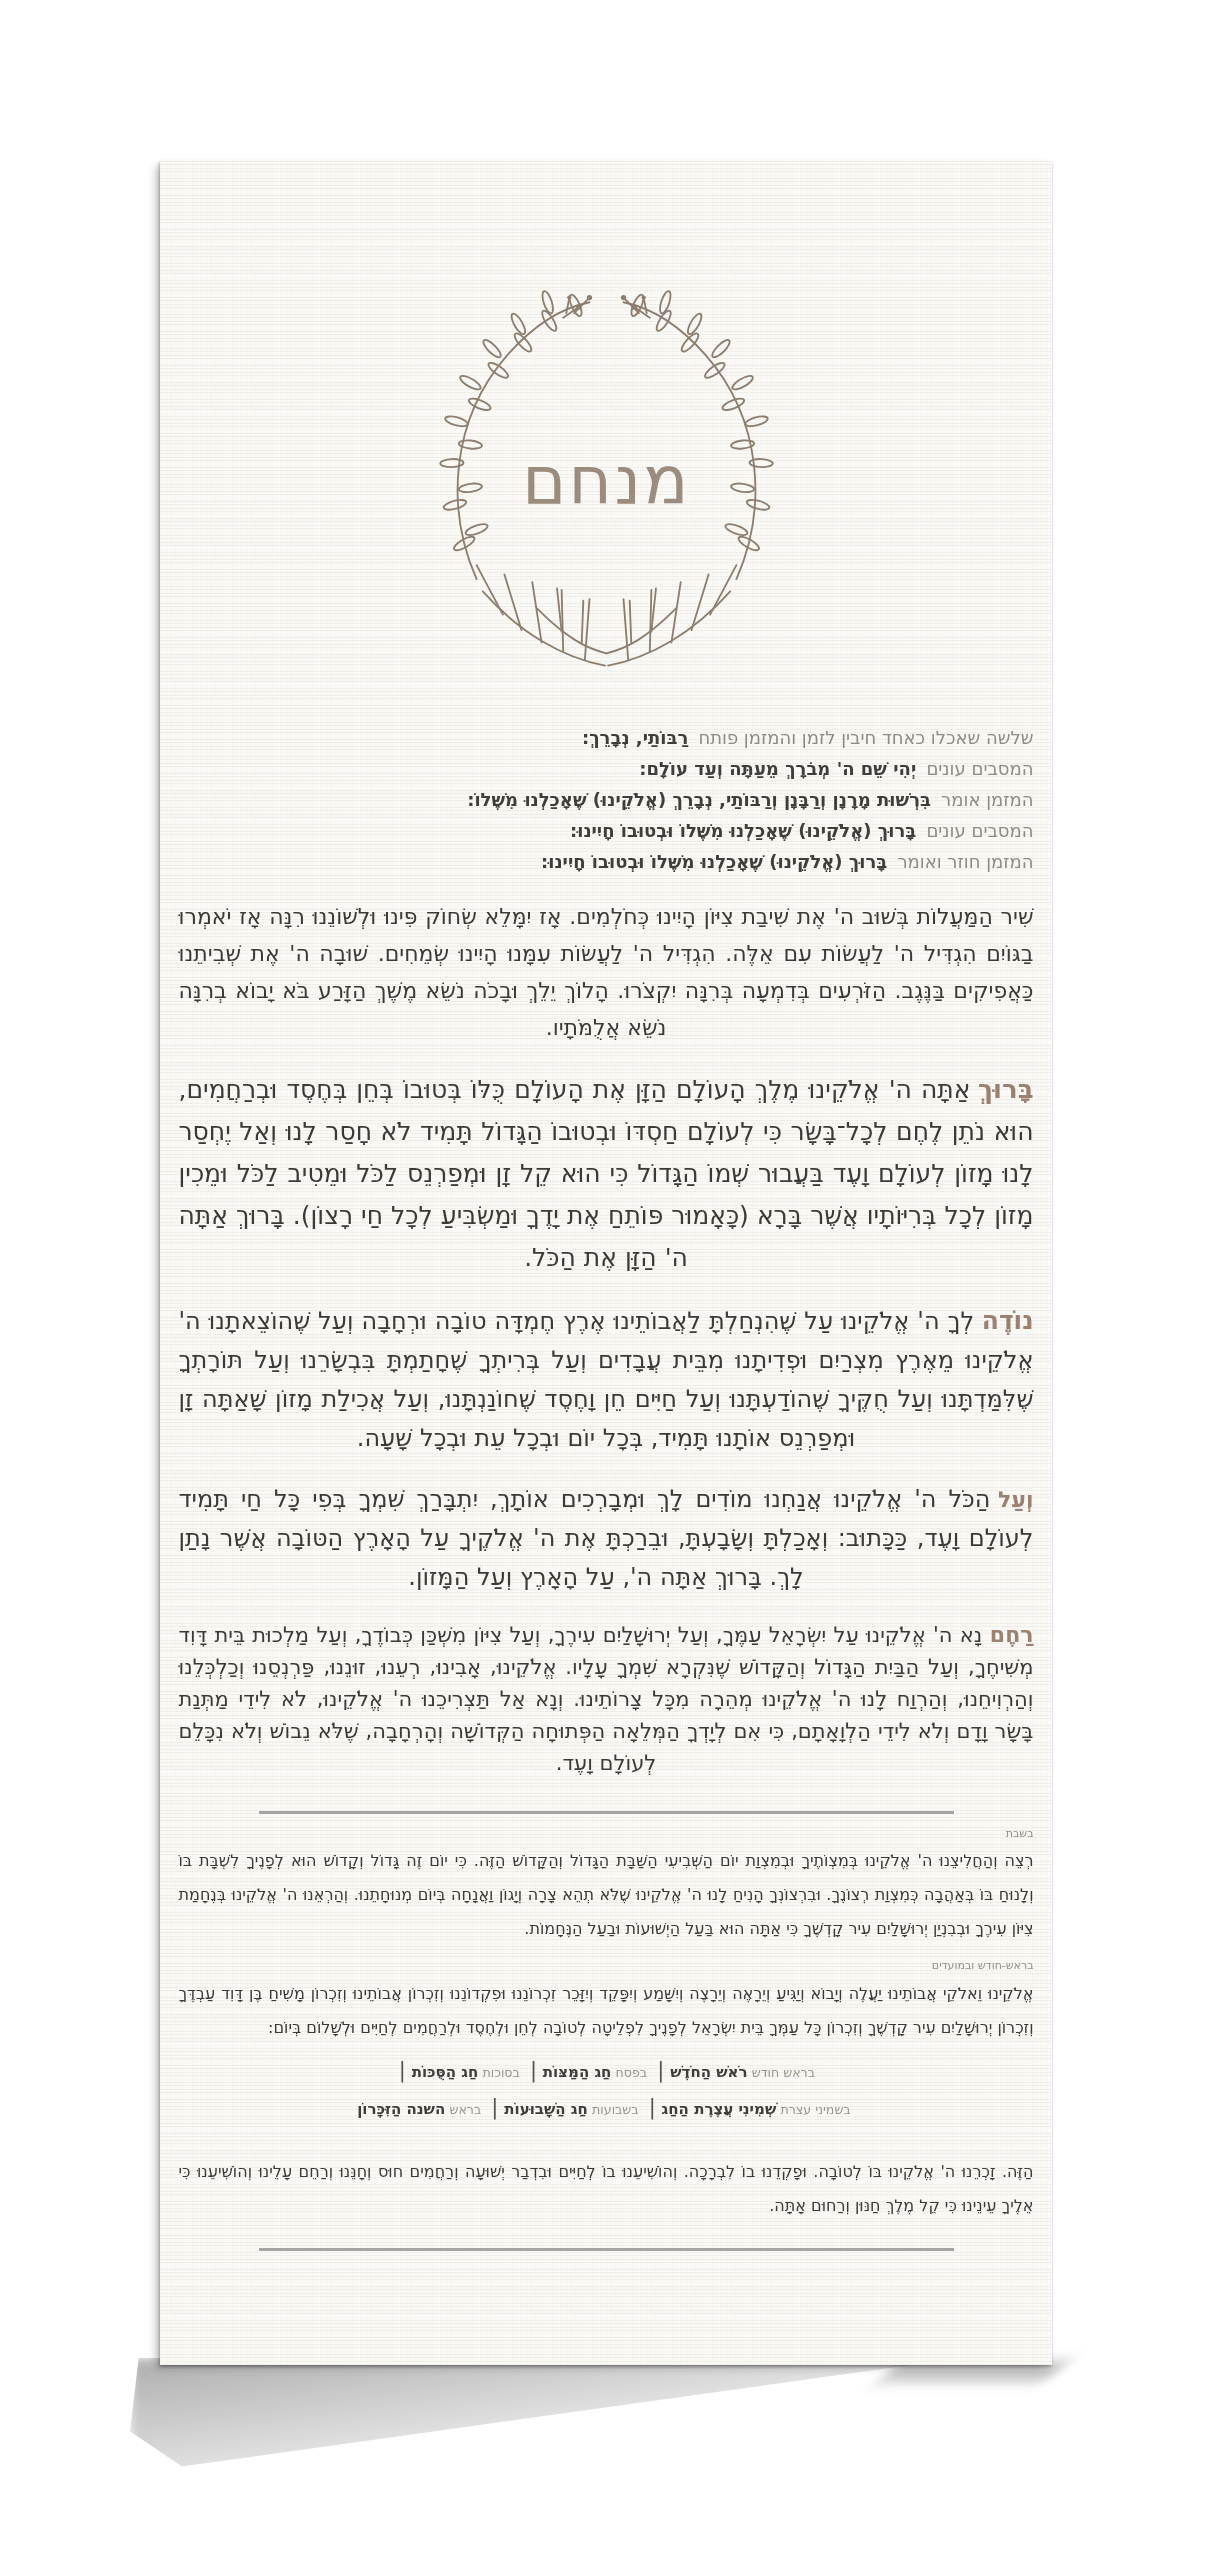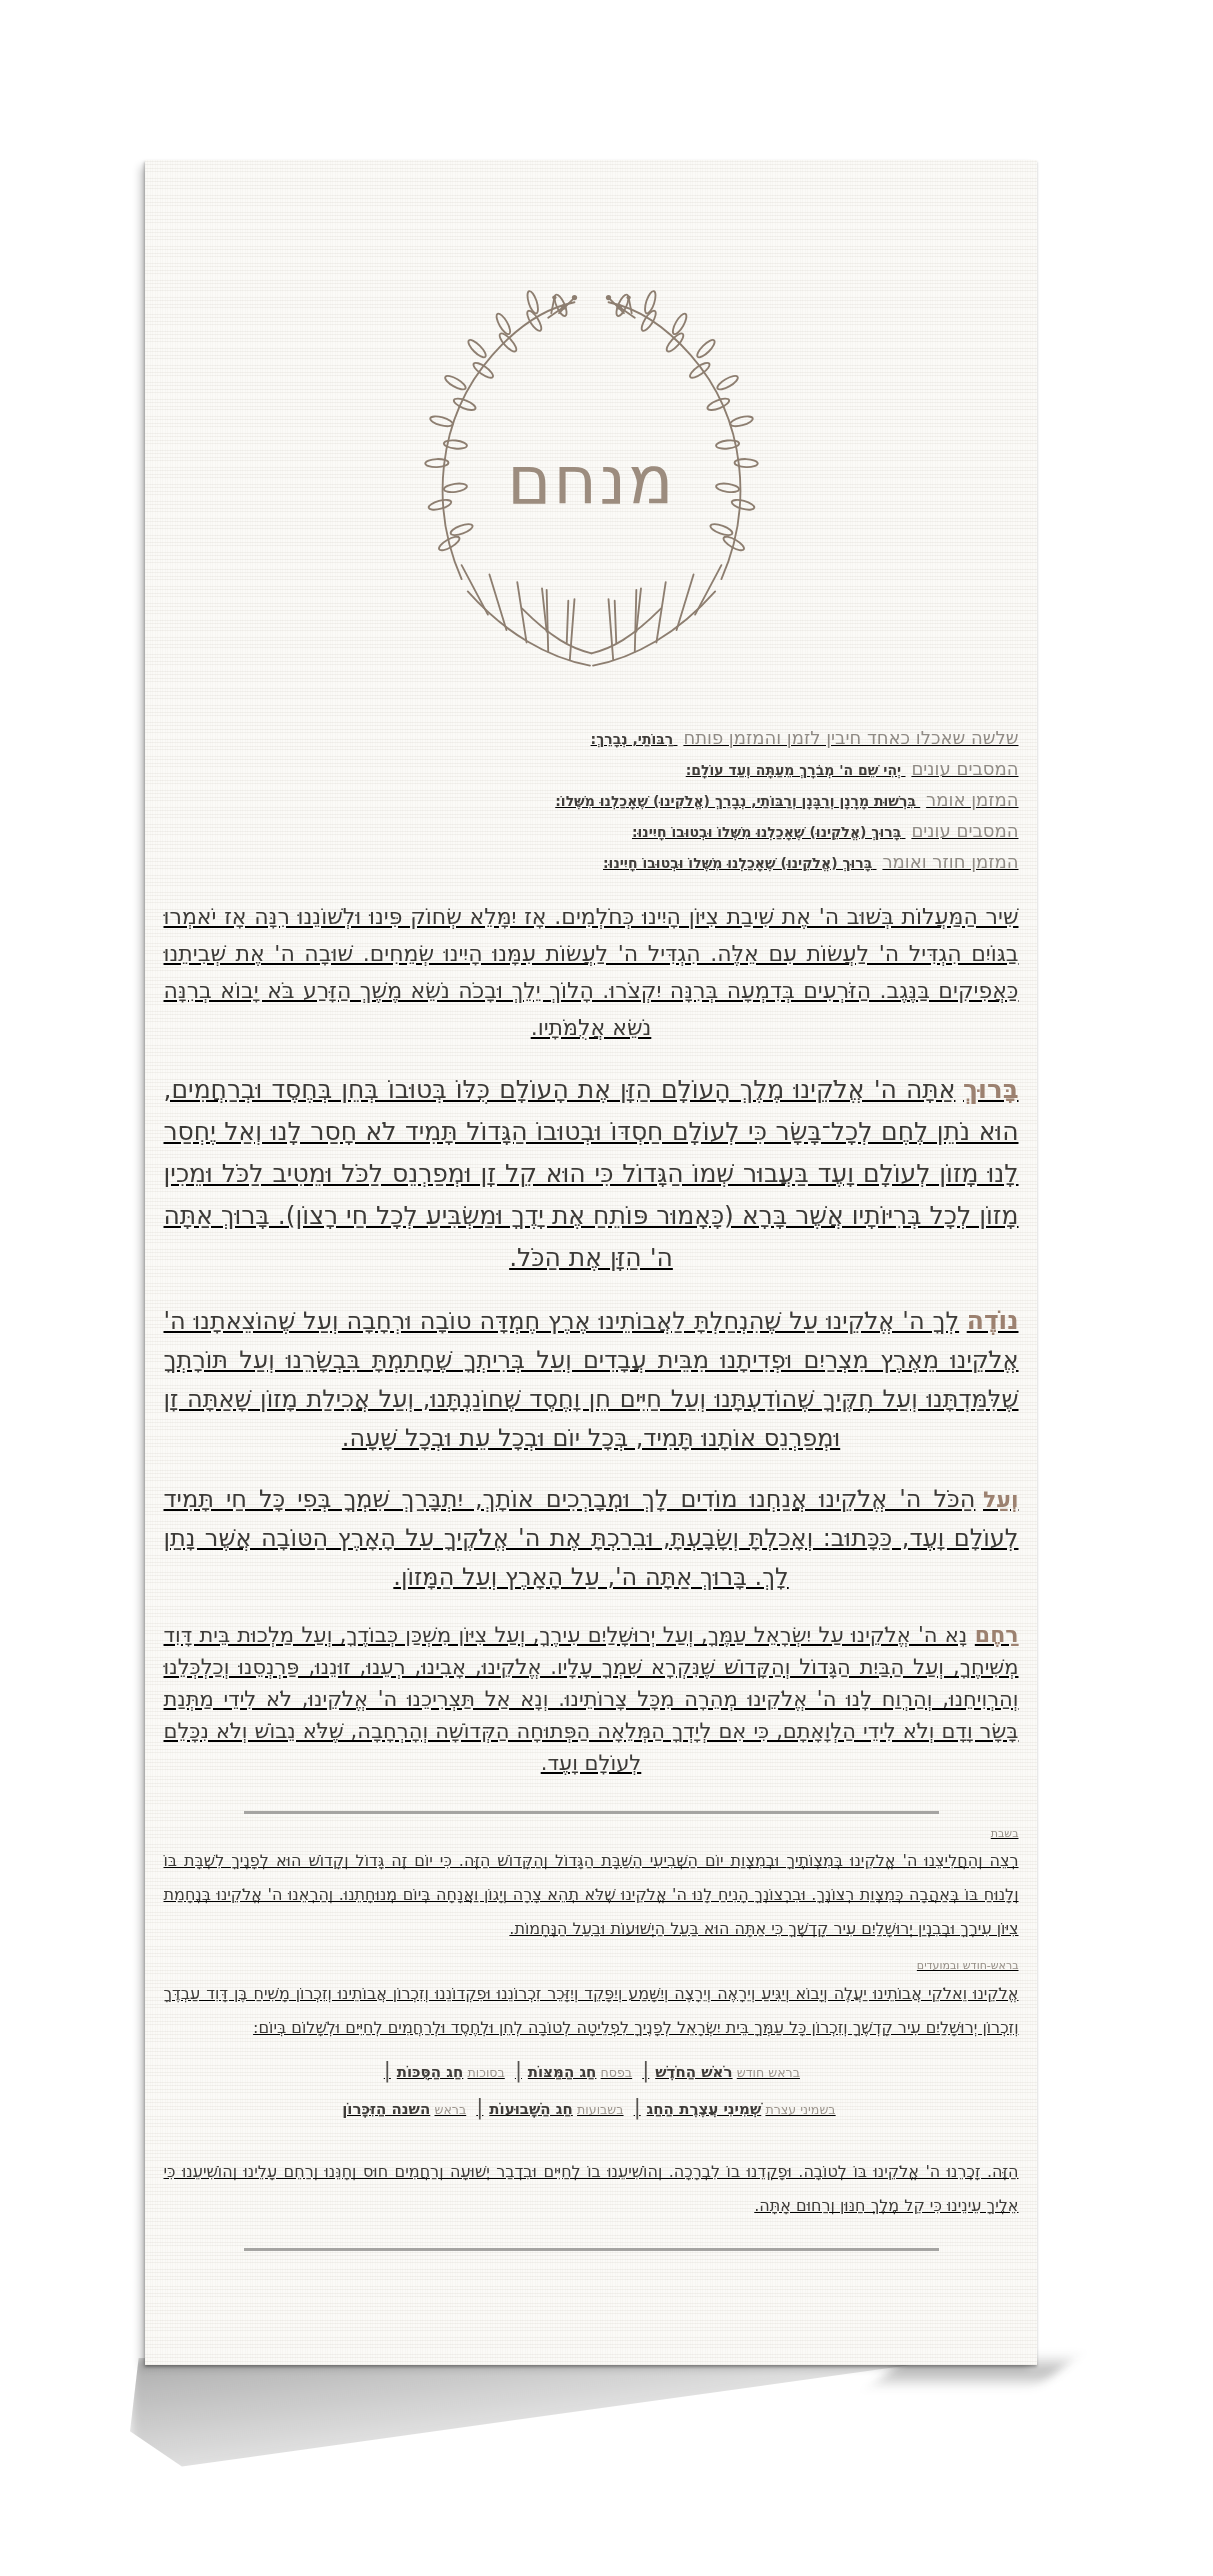--- a/index.html
+++ b/index.html
@@ -4,32 +4,31 @@
 <style>
   html,body{margin:0;padding:0;}
   body{
     width:1214px;height:2576px;position:relative;background:#ffffff;
     font-family:"DejaVu Sans",sans-serif;overflow:hidden;
   }
   .stage{position:absolute;inset:0;}
 
   
   .card{
-    position:absolute;left:145px;top:160px;width:892px;height:2205px;
+    position:absolute;left:160px;top:160px;width:892px;height:2205px;
     background-color:#fbfaf7;
     background-image:
       repeating-linear-gradient(0deg, rgba(176,168,155,0.12) 0px, rgba(176,168,155,0.12) 0.8px, rgba(0,0,0,0) 0.8px, rgba(0,0,0,0) 3.4px),
       repeating-linear-gradient(90deg, rgba(176,168,155,0.05) 0px, rgba(176,168,155,0.05) 0.8px, rgba(0,0,0,0) 0.8px, rgba(0,0,0,0) 2.5px);
     box-shadow:
       -5.9px 5px 8.4px -1.7px rgba(0,0,0,0.22),
       -1.7px 1.7px 3.4px rgba(0,0,0,0.12),
       0 1.7px 2.5px rgba(0,0,0,0.25);
     overflow:hidden;
     z-index:2;
-    text-decoration:underline;
   }
   
   .curl-shadow{
     position:absolute;left:130px;top:2358px;width:865px;height:118px;
     background:linear-gradient(172deg, rgba(40,40,40,0.38) 0%, rgba(60,60,60,0.18) 45%, rgba(0,0,0,0) 78%);
     clip-path:polygon(1% 0%, 96% 0%, 6% 92%, 0% 62%);
     filter:blur(5.9px);
     border-radius:0 0 0 39px;
     z-index:1;
   }
@@ -50,21 +49,21 @@
   }
 
   
   .wreath-wrap{width:433px;margin:108px auto 0 auto;}
   .wreath-wrap svg{display:block;width:433px;height:418px;}
 
   
   .zimun{margin-top:37px;text-align:right;}
   .z-line{line-height:29px;white-space:nowrap;}
   .z-label{font-size:18px;color:#908b85;margin-inline-end:5.9px;}
-  .z-text{font-size:14px;font-weight:bold;color:#403d3a;}
+  .z-text{font-size:18px;font-weight:bold;color:#403d3a;}
 
   
   p{margin:0;}
   .psalm{
     margin-top:20px;font-size:22px;line-height:37px;
     text-align:justify;text-align-last:center;color:#3c3a37;
   }
 
   
   .bless{text-align:justify;text-align-last:center;}

